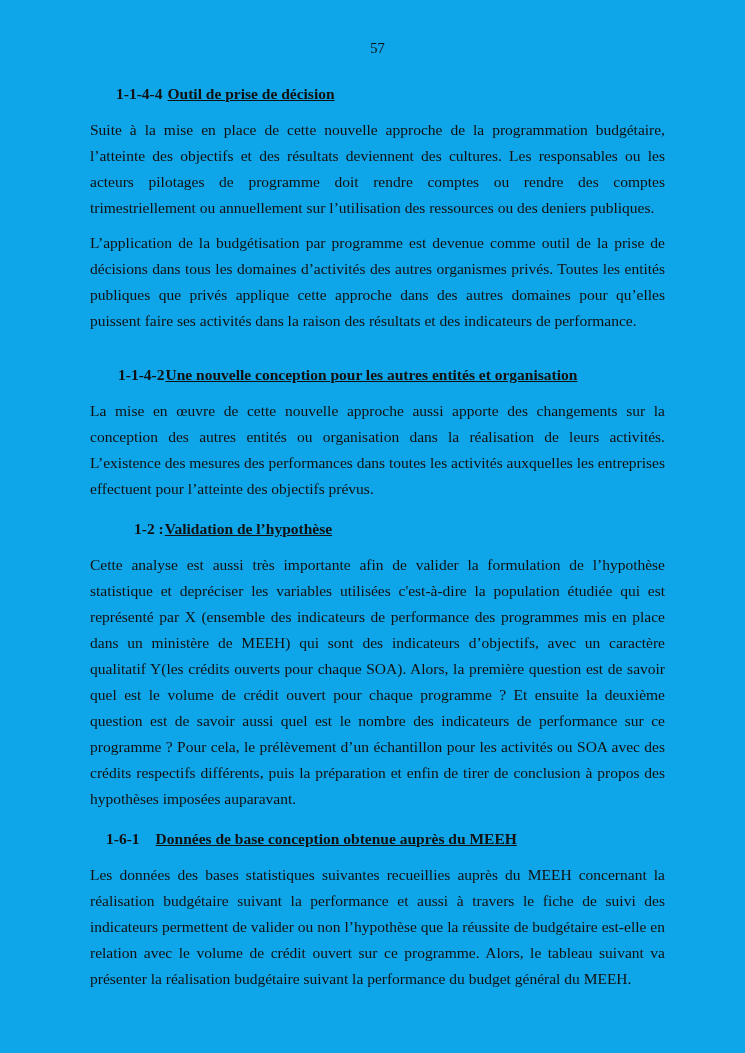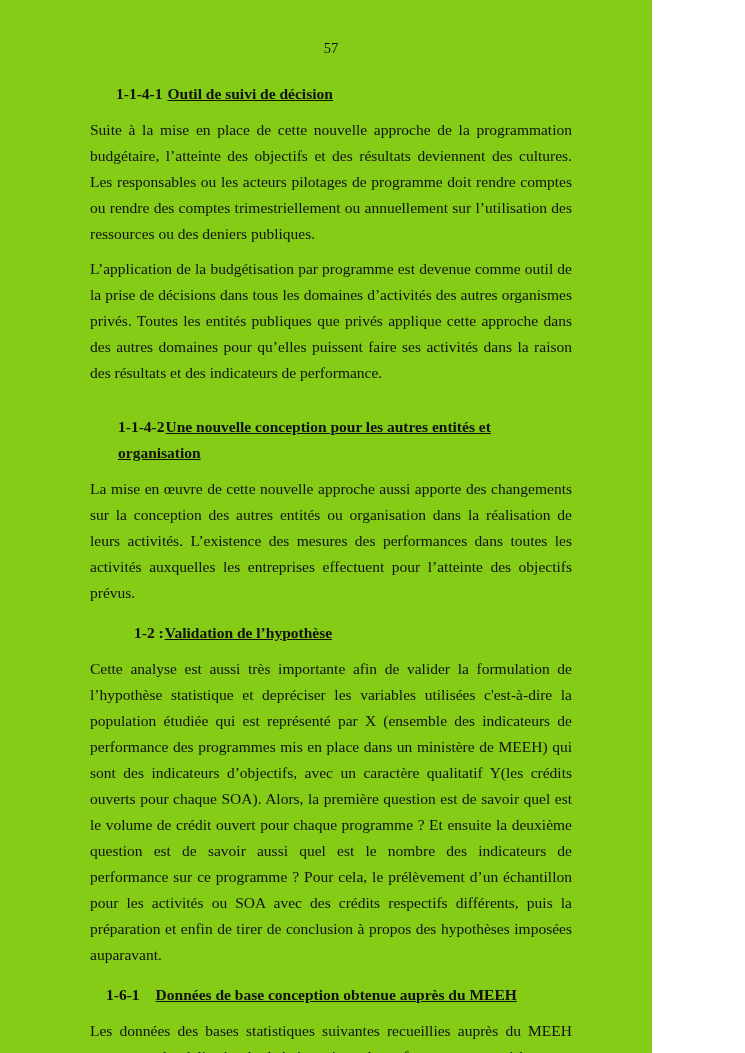--- a/index.html
+++ b/index.html
@@ -9,24 +9,24 @@
   }
   body {
     width: 745px;
     height: 1053px;
     font-family: "Liberation Serif", "DejaVu Serif", serif;
     color: #111111;
     overflow: hidden;
   }
   .page {
     box-sizing: border-box;
-    width: 652px;
+    width: 745px;
     height: 1053px;
     padding: 40px 80px 40px 90px;
-    background: #84cc16;
+    background: #0ea5e9;
   }
   .page-number {
     text-align: center;
     font-size: 14.5px;
     margin-bottom: 24px;
   }
   .heading {
     font-size: 15.5px;
     font-weight: bold;
     margin: 14px 0 10px 0;
@@ -50,21 +50,21 @@
     margin: 0 0 9px 0;
   }
 </style>
 </head>
 <body>
 
 <div class="page">
 
   <div class="page-number">57</div>
 
-  <div class="heading sec0"><span class="h-num">1-1-4-1</span><span class="h-title">Outil de suivi de décision</span></div>
+  <div class="heading sec0"><span class="h-num">1-1-4-4</span><span class="h-title">Outil de prise de décision</span></div>
 
   <p class="para">Suite à la mise en place de cette nouvelle approche de la programmation budgétaire, l’atteinte des objectifs et des résultats deviennent des cultures. Les responsables ou les acteurs pilotages de programme doit rendre comptes ou rendre des comptes trimestriellement ou annuellement sur l’utilisation des ressources ou des deniers publiques.</p>
 
   <p class="para">L’application de la budgétisation par programme est devenue comme outil de la prise de décisions dans tous les domaines d’activités des autres organismes privés. Toutes les entités publiques que privés applique cette approche dans des autres domaines pour qu’elles puissent faire ses activités dans la raison des résultats et des indicateurs de performance.</p>
 
   <div class="heading sec1"><span class="h-num">1-1-4-2</span><span class="h-title">Une nouvelle conception pour les autres entités et organisation</span></div>
 
   <p class="para">La mise en œuvre de cette nouvelle approche aussi apporte des changements sur la conception des autres entités ou organisation dans la réalisation de leurs activités. L’existence des mesures des performances dans toutes les activités auxquelles les entreprises effectuent pour l’atteinte des objectifs prévus.</p>
 
   <div class="heading sec2"><span class="h-num">1-2 :</span><span class="h-title">Validation de l’hypothèse</span></div>

